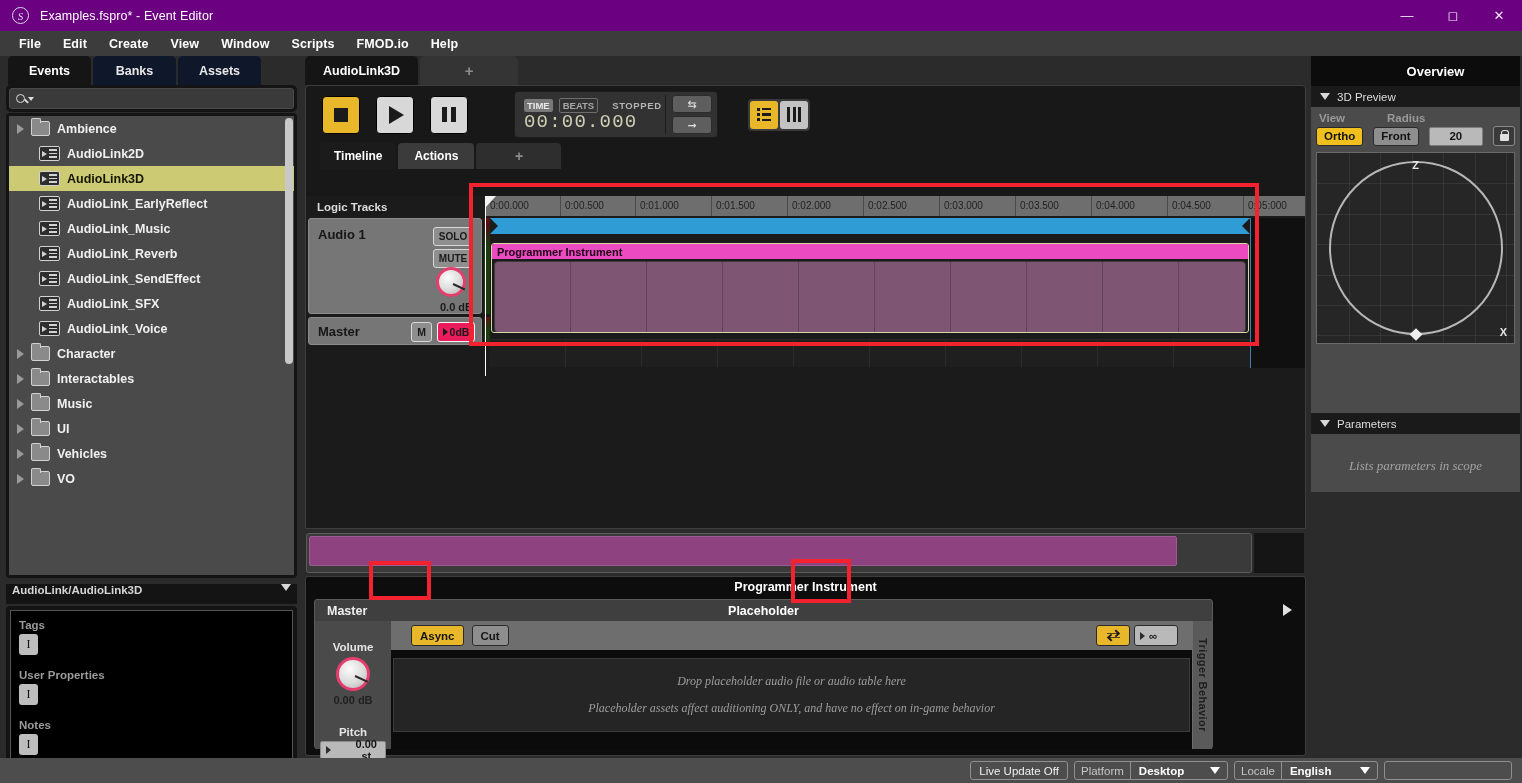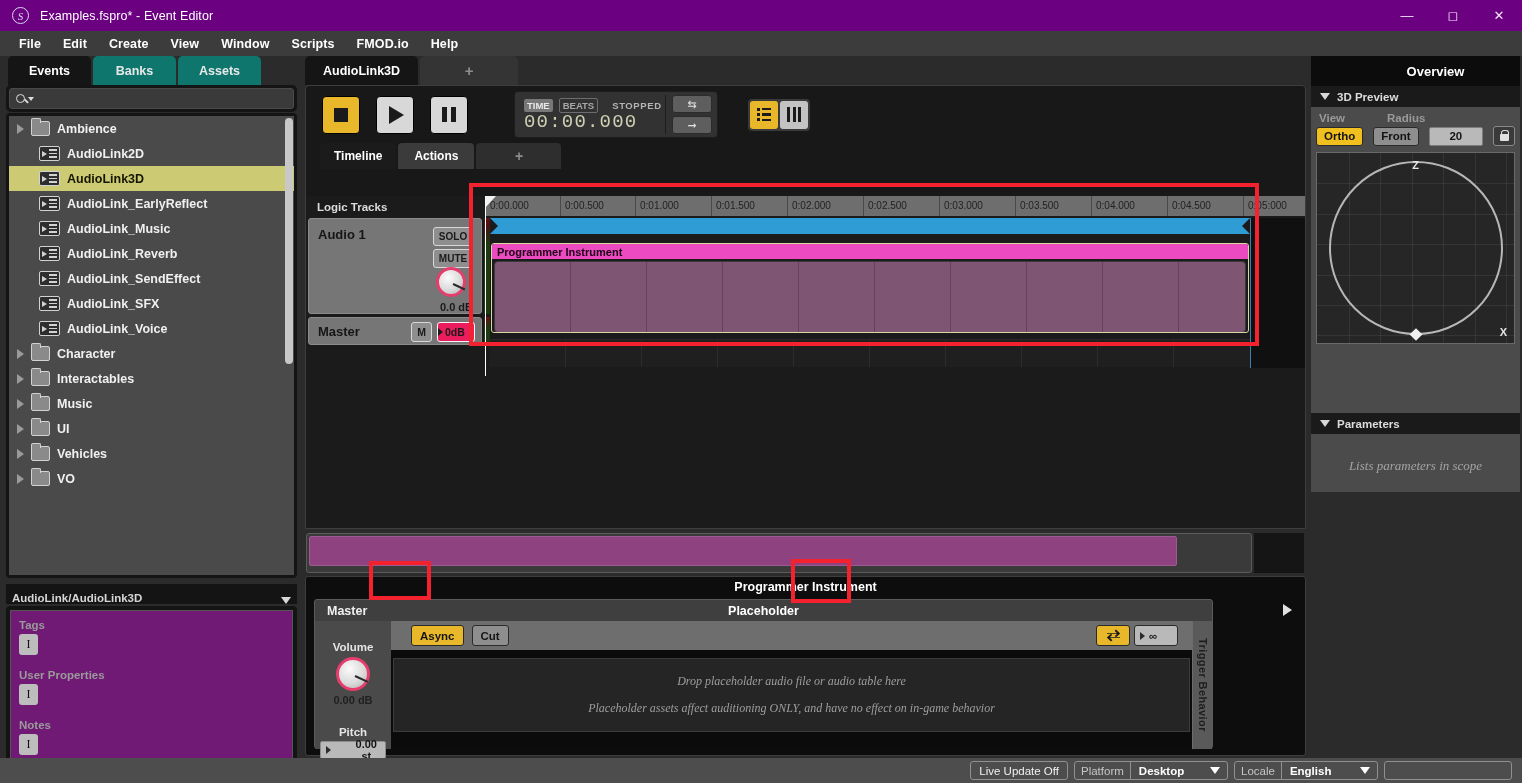--- a/index.html
+++ b/index.html
@@ -45,21 +45,21 @@
     position: absolute; left: 0; top: 56px; width: 1522px; height: 702px;
     background: #2b2b2b;
   }
 
   
   #left-panel { position: absolute; left: 2px; top: 0; width: 299px; height: 700px; }
   #browser-tabs { display: flex; height: 29px; padding-left: 6px; gap: 2px; }
   .btab {
     min-width: 83px; padding: 0 16px; height: 29px; display: flex; align-items: center;
     justify-content: center; font-size: 12.5px; font-weight: bold; color: #e8e8e8;
-    background: #0f766e; border-radius: 5px 5px 0 0; cursor: pointer;
+    background: #0f172a; border-radius: 5px 5px 0 0; cursor: pointer;
   }
   .btab.active { background: #151515; color: #ffffff; }
 
   #search-wrap { margin: 0 4px; height: 27px; background: #141414; border-radius: 5px;
     padding: 3px; }
   #search-box {
     height: 21px; background: #3a3a3a; border: 1px solid #4a4a4a; border-radius: 3px;
     display: flex; align-items: center; padding-left: 6px; gap: 3px;
   }
   .mag {
@@ -118,33 +118,33 @@
   .tlabel { font-size: 12.5px; font-weight: bold; color: #f0f0f0; white-space: nowrap; }
   .tnode.d1 .twist { margin-left: 0; }
   .tnode.d2 { padding-left: 30px; }
   #tree-scroll {
     position: absolute; right: 1px; top: 2px; width: 8px; height: 246px;
     background: #c8c8c8; border-radius: 4px;
   }
 
   #path-bar {
     position: absolute; left: 4px; top: 528px; width: 291px; height: 20px;
-    background: #141414; display: flex; align-items: flex-end; padding: 0 6px;
+    background: #141414; display: flex; align-items: flex-start; padding: 0 6px;
     justify-content: space-between;
     gap: 44px;
   }
   #path-text { font-size: 11.5px; font-weight: bold; color: #d6d6d6; }
   #path-caret { width: 0; height: 0; border-left: 5px solid transparent;
     border-right: 5px solid transparent; border-top: 7px solid #d8d8d8; }
 
   #props-wrap {
     position: absolute; left: 4px; top: 550px; width: 291px; height: 182px;
     background: #141414; border-radius: 4px; padding: 4px;
   }
-  #props-inner { width: 100%; height: 100%; background: #701a75; border: 1px solid #555;
+  #props-inner { width: 100%; height: 100%; background: #000000; border: 1px solid #555;
     padding: 8px 8px 0 8px; }
   .prop-label { font-size: 11.5px; font-weight: bold; color: #9b9b9b; margin-bottom: 3px; }
   .prop-field {
     width: 19px; height: 21px; background: #bdbdbd; border-radius: 3px; margin-bottom: 14px;
     display: flex; align-items: center; justify-content: center; font-size: 12px;
     color: #111; font-family: "Liberation Serif", serif; cursor: text;
   }
 
   
   #center { position: absolute; left: 305px; top: 0; width: 1001px; height: 700px; }
@@ -276,21 +276,21 @@
     color: #161616; }
   #m-btn {
     position: absolute; left: 102px; top: 4px; width: 21px; height: 20px; background: #8e8e8e;
     border: 1px solid #d8d8d8; border-radius: 3px; display: flex; align-items: center;
     justify-content: center; font-size: 10.5px; font-weight: bold; color: #1a1a1a;
     cursor: pointer;
   }
   #db-btn {
     position: absolute; left: 128px; top: 4px; width: 38px; height: 20px; background: #ec1d5e;
     border: 1px solid #f7f7f7; border-radius: 3px; display: flex; align-items: center;
-    gap: 2px; font-size: 10.5px; font-weight: bold; color: #1a1a1a;
+    justify-content: center; gap: 2px; font-size: 10.5px; font-weight: bold; color: #1a1a1a;
     cursor: pointer;
   }
   #db-btn .tri { width: 0; height: 0; border-top: 4px solid transparent;
     border-bottom: 4px solid transparent; border-left: 5px solid #1a1a1a; }
 
   #meter-col { position: absolute; left: 178px; top: 22px; width: 6px; height: 128px; }
   #meter-a { position: absolute; left: 0; top: 0; width: 6px; height: 96px;
     background: linear-gradient(to top, #1d3a13 0%, #1d3a13 72%, #4a1212 92%, #5e1414 100%); }
   #meter-b { position: absolute; left: 0; top: 99px; width: 6px; height: 28px;
     background: linear-gradient(to top, #1d3a13 0%, #1d3a13 60%, #5e1414 100%); }
@@ -422,21 +422,21 @@
   
   #right-panel { position: absolute; left: 1311px; top: 0; width: 209px; height: 700px; }
   #ov-hdr { height: 30px; background: #0c0c0c; display: flex; align-items: center;
     justify-content: center; font-size: 13px; font-weight: bold; color: #ffffff; padding-left: 40px; }
   .sec-hdr {
     height: 21px; background: #1a1a1a; display: flex; align-items: center; gap: 7px;
     padding-left: 9px; cursor: pointer;
   }
   .sec-hdr .caret { width: 0; height: 0; border-left: 5px solid transparent;
     border-right: 5px solid transparent; border-top: 7px solid #d8d8d8; }
-  .sec-hdr span { font-size: 11.5px; font-weight: bold; color: #dcdcdc; }
+  .sec-hdr span { font-size: 11.5px; font-weight: normal; color: #dcdcdc; }
   #prev-body { background: #4b4b4b; padding: 5px 5px 0 5px; height: 306px; }
   #prev-labels { display: flex; font-size: 11.5px; font-weight: bold; color: #9a9a9a;
     gap: 42px; padding-left: 3px; margin-bottom: 2px; }
   #prev-controls { display: flex; align-items: center; gap: 10px; }
   .pv-btn {
     height: 19px; padding: 0 7px; border-radius: 3px; border: 1px solid #2a2a2a;
     font-size: 11.5px; font-weight: bold; display: flex; align-items: center;
     cursor: pointer; background: #8e8e8e; color: #141414;
   }
   .pv-btn.on { background: #f2c01e; }

